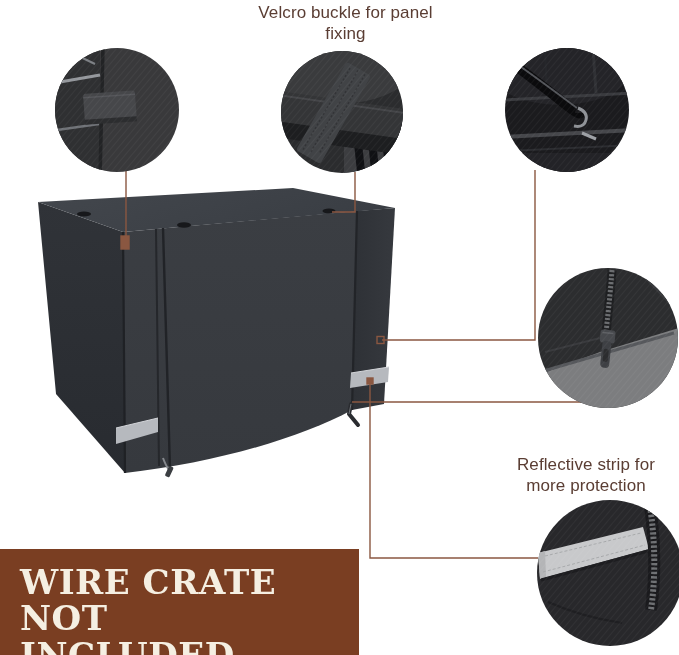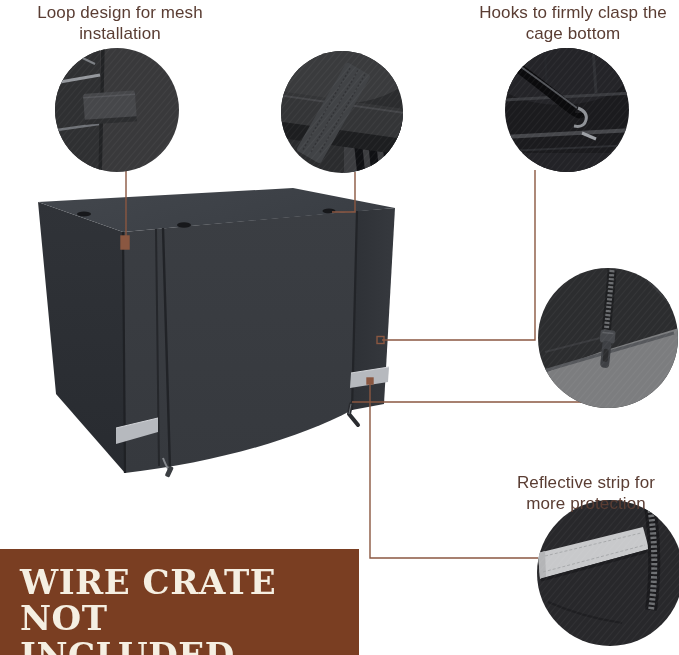--- a/index.html
+++ b/index.html
@@ -5,21 +5,21 @@
   html,body{margin:0;padding:0;background:#fff;}
   #stage{position:relative;width:679px;height:655px;background:#ffffff;overflow:hidden;
          font-family:"Liberation Sans",sans-serif;}
   #scene{position:absolute;left:0;top:0;}
   .callout-label{position:absolute;font-size:17px;line-height:1.22;color:#5a3d33;
                  text-align:center;letter-spacing:0.1px;}
   #lab-loop{left:35px;top:3px;width:170px;}
   #lab-velcro{left:253px;top:3px;width:185px;}
   #lab-hooks{left:475px;top:3px;width:196px;}
   #lab-zipper{left:539px;top:226px;width:126px;}
-  #lab-reflective{left:497px;top:473px;width:178px;text-align:center;}
+  #lab-reflective{left:497px;top:455px;width:178px;text-align:center;}
   #banner{position:absolute;left:0;top:549px;width:359px;height:106px;background:#7a3e22;
           box-sizing:border-box;padding:15px 0 0 20px;}
   #banner .txt{width:305px;color:#f5efe2;font-family:"DejaVu Serif","Liberation Serif",serif;
                font-weight:bold;font-size:34px;line-height:1.07;letter-spacing:0.5px;}
 </style>
 </head>
 <body>
 
 <div id="stage">
 
@@ -203,21 +203,20 @@
         <g>
           <path d="M650,506 C655,540 656,575 651,610" stroke="#1a1a1d" stroke-width="12" fill="none"></path>
           <path d="M650,506 C655,540 656,575 651,610" stroke="#6e7073" stroke-width="6" fill="none" stroke-dasharray="2.4,2"></path>
         </g>
         <path d="M548,602 Q582,617 622,623" stroke="#1f1f22" stroke-width="2" fill="none"></path>
         <circle cx="610" cy="573" r="73" fill="url(#fab)"></circle>
       </g>
     </g>
   </svg>
 
-  <div class="callout-label" id="lab-loop">Loop design for mesh installation</div>
-  <div class="callout-label" id="lab-hooks">Hooks to firmly clasp the cage bottom</div>
+  <div class="callout-label" id="lab-velcro">Velcro buckle for panel fixing</div>
   <div class="callout-label" id="lab-reflective">Reflective strip for more protection</div>
 
   <div id="banner">
     <div class="txt">WIRE CRATE NOT INCLUDED</div>
   </div>
 
 </div>
 
 </body></html>

